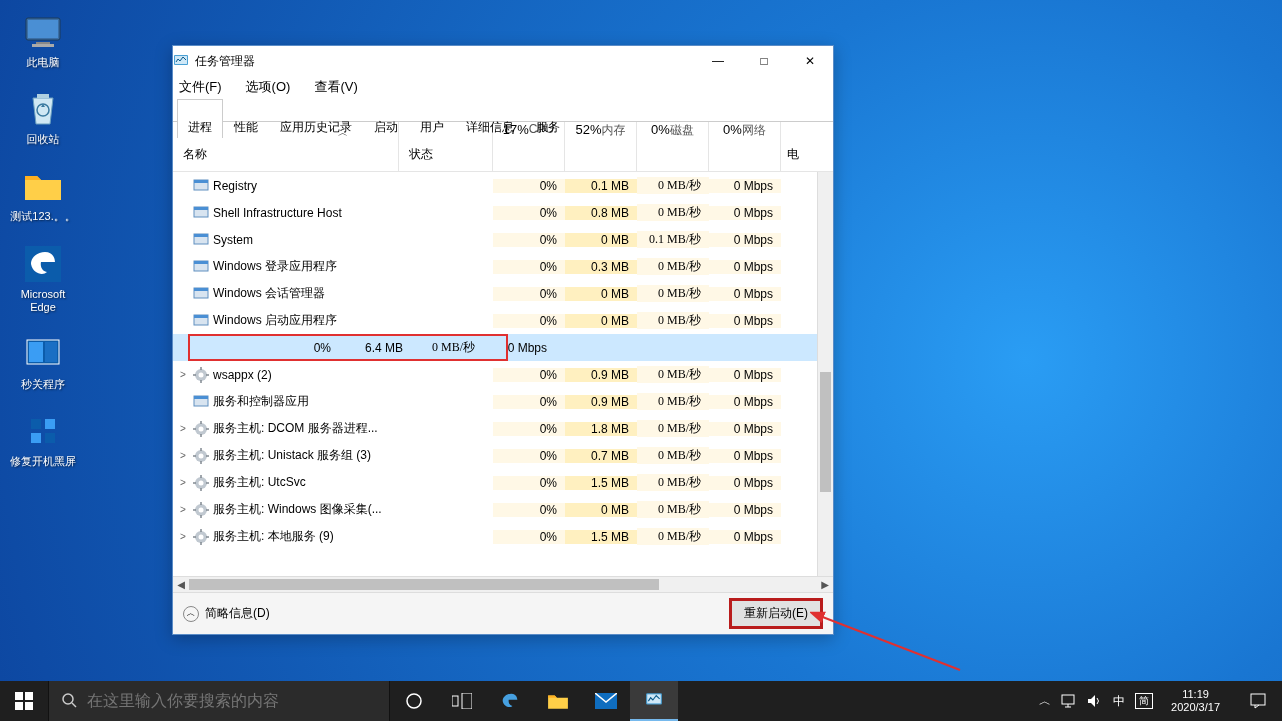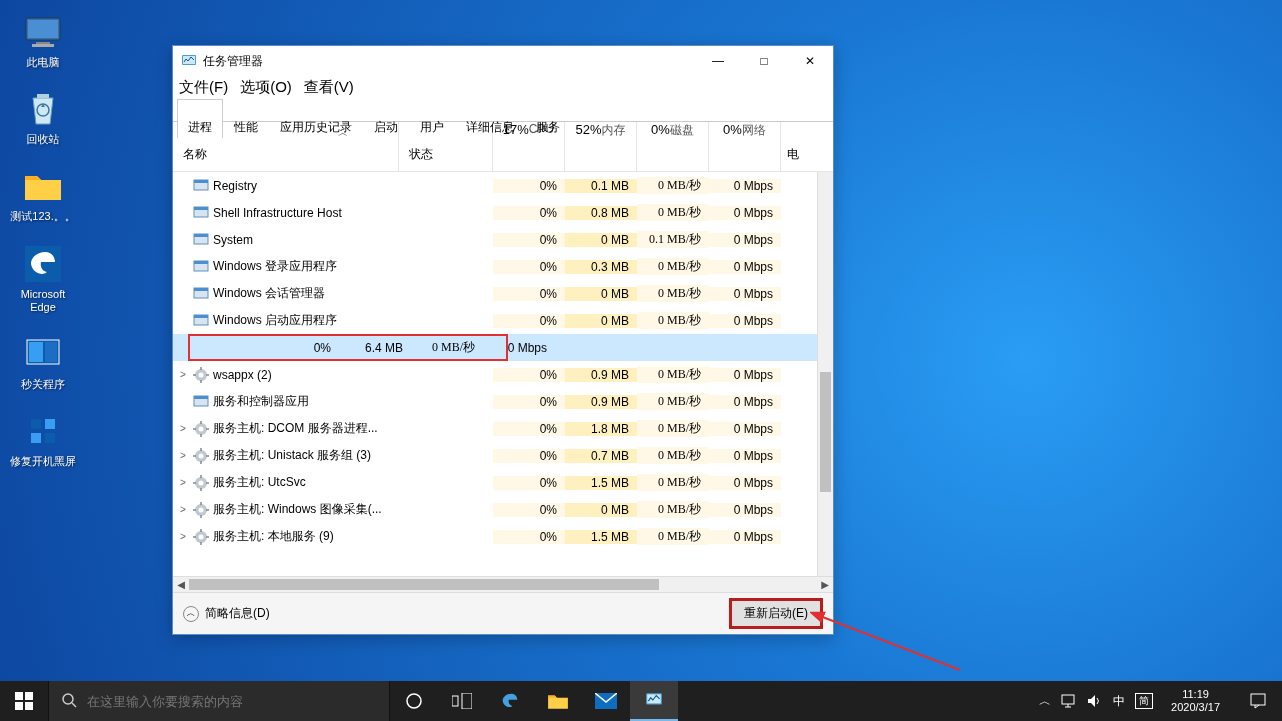--- a/index.html
+++ b/index.html
@@ -16,27 +16,27 @@
 .desktop-icon { width: 70px; text-align: center; margin-bottom: 20px; cursor: pointer; }
 .desktop-icon .icon-box { width: 40px; height: 40px; margin: 0 auto 4px; display:flex; align-items:center; justify-content:center; }
 .desktop-icon .label { color: #fff; font-size: 11px; text-shadow: 1px 1px 2px rgba(0,0,0,.6); line-height: 1.2; }
 
 
 .tm-window {
   position: absolute; top: 45px; left: 172px; width: 662px; height: 590px;
   background: #fff; border: 1px solid #5a8cc7; box-shadow: 0 4px 16px rgba(0,0,0,.25);
   display: flex; flex-direction: column;
 }
-.tm-titlebar { height: 30px; display: flex; align-items: center; padding-left: 8px; }
+.tm-titlebar { height: 30px; display: flex; align-items: center; }
 .tm-titlebar .title-icon { width:16px; height:16px; margin-right:6px; }
 .tm-titlebar .title { flex: 1; font-size: 12px; }
 .tm-titlebar .win-controls { display: flex; }
 .tm-titlebar .win-btn { width: 46px; height: 30px; display: flex; align-items: center; justify-content: center; font-size: 12px; }
 
-.tm-menubar { height: 22px; display: flex; align-items: center; padding: 0 6px; gap: 12px; font-size: 15px; }
+.tm-menubar { height: 22px; display: flex; align-items: center; padding: 0 6px; gap: 24px; font-size: 13px; }
 .tm-menubar span { cursor: default; }
 
 .tm-tabs { height: 24px; display: flex; border-bottom: 1px solid #ccc; padding-left: 4px; background:#fff; }
 .tm-tab { padding: 19px 10px; font-size: 12px; border: 1px solid transparent; border-bottom: none; position: relative; top: 1px; cursor:default;}
 .tm-tab.active { border-color: #ccc; background: #fff; }
 
 .tm-header { display: flex; border-bottom: 1px solid #e5e5e5; height: 50px; align-items:stretch; padding-right:16px;}
 .col { border-right: 1px solid #e5e5e5; display: flex; }
 .col.h { align-items: flex-start; justify-content: center; padding: 0 8px; font-size: 12px; color:#555; }
 .col.h .top { color:#000; font-size:13px; }
@@ -75,21 +75,21 @@
 
 .tm-footer { height: 42px; border-top: 1px solid #ddd; display: flex; align-items: center; padding: 0 10px; background:#f5f5f5; }
 .tm-footer .fewer { display:flex; align-items:center; gap:6px; cursor:default; }
 .tm-footer .fewer .circ { width:16px; height:16px; border:1px solid #888; border-radius:50%; display:flex; align-items:center; justify-content:center; font-size:9px;}
 .tm-footer .endbtn { margin-left:auto; padding: 4px 12px; border: 3px solid #b91c1c; background:#e1e1e1; font-size:12px; cursor:pointer;}
 
 
 .taskbar { position: absolute; bottom: 0; left: 0; right: 0; height: 40px; background: #1f1f1f; display: flex; align-items: center; color:#fff; }
 .taskbar .start { width: 48px; height: 40px; display:flex; align-items:center; justify-content:center; }
 .taskbar .search { width: 342px; height: 40px; background:#2b2b2b; display:flex; align-items:center; padding-left:12px; gap:10px; color:#ccc; border-left:1px solid #111; border-right:1px solid #111;}
-.taskbar .search input { background:transparent; border:none; outline:none; color:#d946ef; font-size:13px; flex:1;}
+.taskbar .search input { background:transparent; border:none; outline:none; color:#d946ef; font-size:16px; flex:1;}
 .taskbar .tb-icon { width:48px; height:40px; display:flex; align-items:center; justify-content:center; }
 .taskbar .tb-icon.active { background:#3a3a3a; border-bottom:2px solid #76b9ed;}
 .taskbar .tray { margin-left:auto; display:flex; align-items:center; height:40px; padding-right:4px; gap:10px; font-size:12px;}
 .taskbar .tray .clock { text-align:center; line-height:1.2; font-size:11px; padding:0 8px;}
 .taskbar .tray .notif { width:40px; height:40px; display:flex; align-items:center; justify-content:center;}
 .taskbar .tray .ico { display:flex; align-items:center; justify-content:center;}
 
 
 .svg-folder { fill:#ffcf48; }
 </style>

